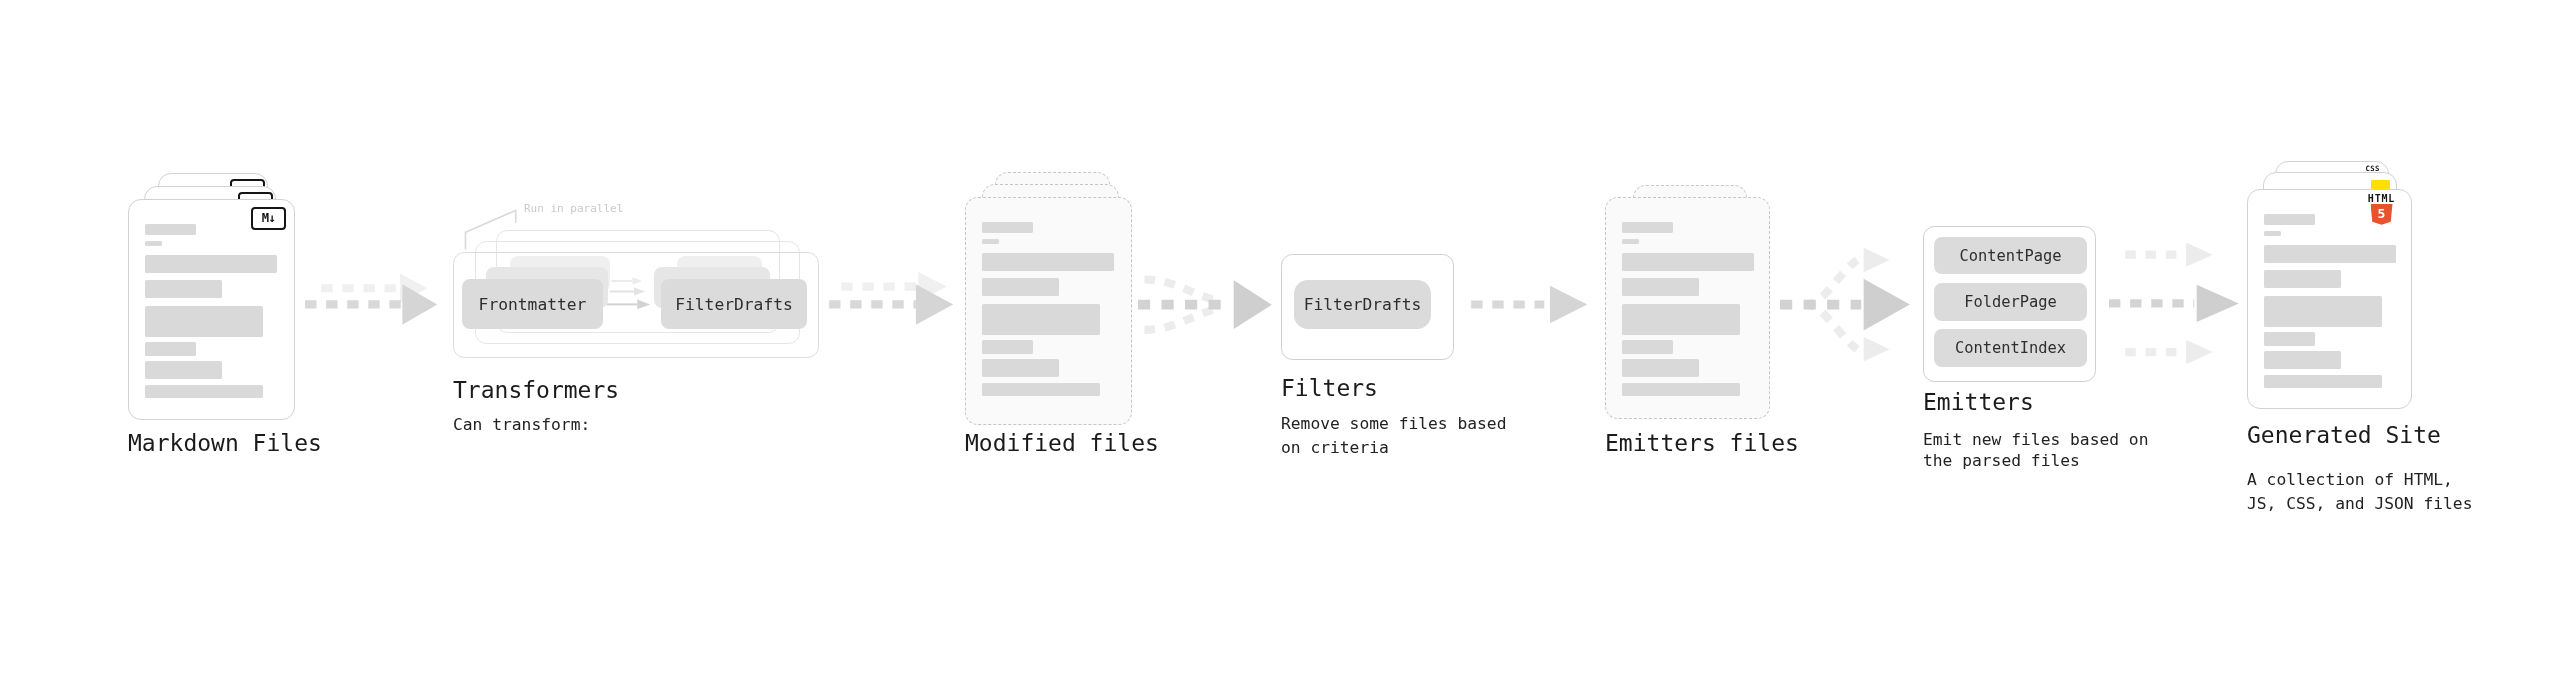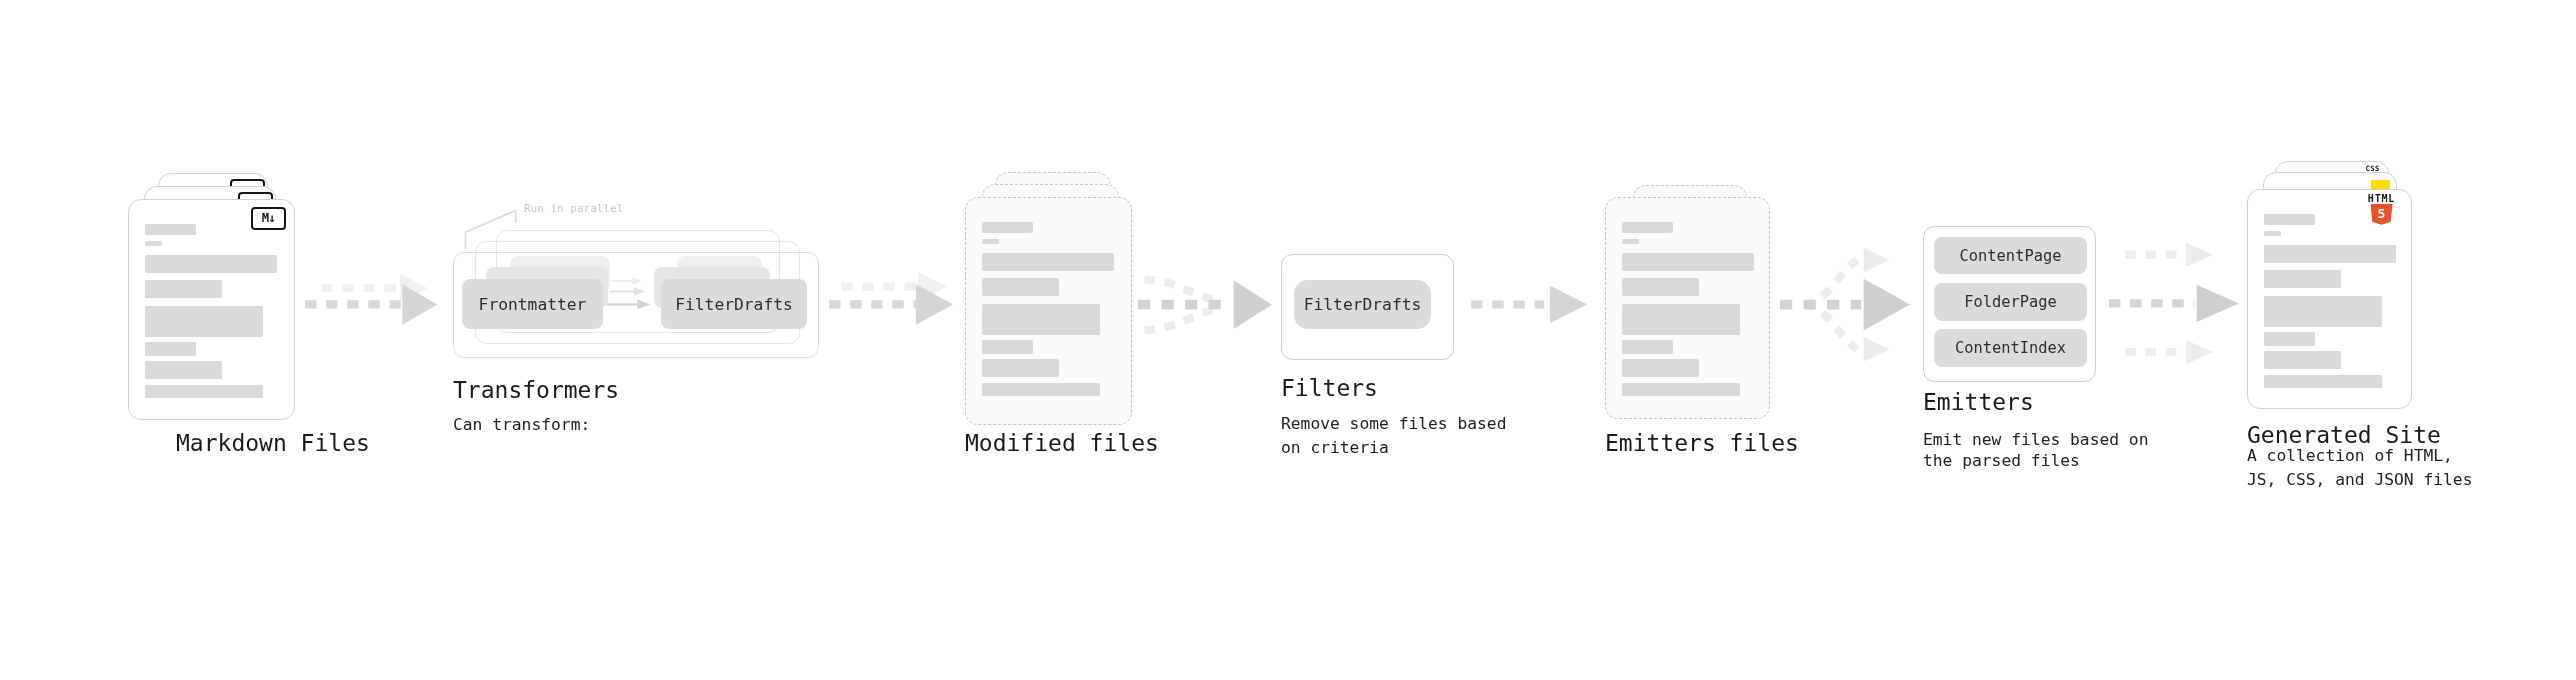--- a/index.html
+++ b/index.html
@@ -76,21 +76,21 @@
         <div class="bar" style="top: 24.4px; left: 16.3px; width: 51px; height: 10.6px;"></div>
         <div class="bar" style="top: 41px; left: 16.3px; width: 17px; height: 4.9px;"></div>
         <div class="bar" style="top: 55px; left: 16.3px; width: 132px; height: 18px;"></div>
         <div class="bar" style="top: 80px; left: 16.3px; width: 77px; height: 18px;"></div>
         <div class="bar" style="top: 106px; left: 16.3px; width: 118px; height: 31px;"></div>
         <div class="bar" style="top: 142px; left: 16.3px; width: 51px; height: 14px;"></div>
         <div class="bar" style="top: 161px; left: 16.3px; width: 77px; height: 18px;"></div>
         <div class="bar" style="top: 185px; left: 16.3px; width: 118px; height: 13px;"></div>
       </div>
   </div>
-  <div class="stage-label" style="left:128px;top:429px;margin-left:48px;">Markdown Files</div>
+  <div class="stage-label" style="left:128px;top:429px;">Markdown Files</div>
 
   <svg class="abs" style="left:301px;top:272px;" width="146" height="77" viewBox="0 0 180 95">
     <g class="echo">
         <line class="dash" x1="25" y1="20" x2="122" y2="20"></line>
         <polygon points="122,2 122,38 156,20"></polygon>
       </g>
     <line class="dash" x1="5" y1="40" x2="125" y2="40"></line>
     <polygon class="head" points="125,15 125,65 168,40"></polygon>
   </svg>
 
@@ -224,17 +224,17 @@
         <div class="bar" style="top: 41px; left: 16.3px; width: 17px; height: 4.9px;"></div>
         <div class="bar" style="top: 55px; left: 16.3px; width: 132px; height: 18px;"></div>
         <div class="bar" style="top: 80px; left: 16.3px; width: 77px; height: 18px;"></div>
         <div class="bar" style="top: 106px; left: 16.3px; width: 118px; height: 31px;"></div>
         <div class="bar" style="top: 142px; left: 16.3px; width: 51px; height: 14px;"></div>
         <div class="bar" style="top: 161px; left: 16.3px; width: 77px; height: 18px;"></div>
         <div class="bar" style="top: 185px; left: 16.3px; width: 118px; height: 13px;"></div>
       </div>
   </div>
   <div class="stage-label" style="left:2247px;top:421px;">Generated Site</div>
-  <div class="stage-desc" style="left:2247px;top:444px;">A collection of HTML,
+  <div class="stage-desc" style="left:2247px;top:468px;">A collection of HTML,
 JS, CSS, and JSON files</div>
 
 </div>
 
 
 </body></html>

